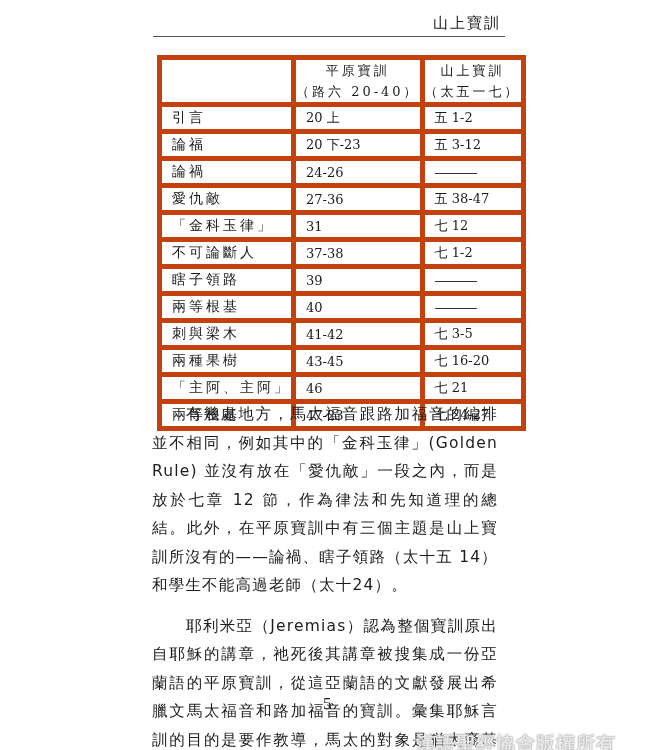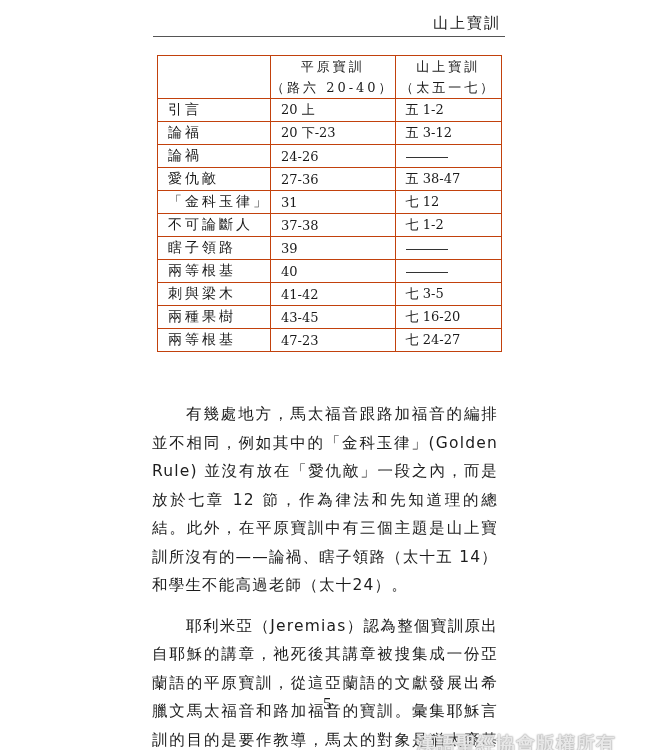--- a/index.html
+++ b/index.html
@@ -13,21 +13,21 @@
   }
   .running-head .title {
     position: absolute; right: 4px; top: 0; font-family: "DejaVu Sans", sans-serif;
     font-size: 15px; letter-spacing: 2px; color: #222;
   }
   table.compare {
     position: absolute; left: 157px; top: 55px; width: 345px;
     border-collapse: collapse; font-size: 13px;
   }
   table.compare td, table.compare th {
-    border: 1px solid #c2410c; height: 22px; padding: 0 0 0 10px; font-weight: normal;
+    border: 5px solid #c2410c; height: 22px; padding: 0 0 0 10px; font-weight: normal;
     text-align: left; vertical-align: middle; white-space: nowrap;
   }
   table.compare th { height: 42px; padding: 0; text-align: center; line-height: 21px; letter-spacing: 3px; }
   table.compare col.c1 { width: 113px; }
   table.compare col.c2 { width: 117px; }
   table.compare col.c3 { width: 115px; }
   td.topic { letter-spacing: 3px; font-family: "DejaVu Sans", sans-serif; font-size: 14px; padding-left: 12px; }
   td.luke { padding-left: 12px; }
   td.matt { padding-left: 24px; margin-top: 32px; }
   .dash { display: inline-block; width: 42px; height: 0; border-top: 1px solid #333; vertical-align: middle; }
@@ -117,20 +117,25 @@
         <td class="topic">刺與梁木</td>
         <td class="luke">41-42</td>
         <td class="matt">七 3-5</td>
       </tr>
       <tr>
         <td class="topic">兩種果樹</td>
         <td class="luke">43-45</td>
         <td class="matt">七 16-20</td>
       </tr>
       <tr>
+        <td class="topic">「主阿、主阿」</td>
+        <td class="luke">46</td>
+        <td class="matt">七 21</td>
+      </tr>
+      <tr>
         <td class="topic">兩等根基</td>
         <td class="luke">47-23</td>
         <td class="matt">七 24-27</td>
       </tr>
     </tbody>
 </table>
 
 <div class="body-text">
   <p class="indent">有幾處地方，馬太福音跟路加福音的編排並不相同，例如其中的「金科玉律」(Golden Rule) 並沒有放在「愛仇敵」一段之內，而是放於七章 12 節，作為律法和先知道理的總結。此外，在平原寶訓中有三個主題是山上寶訓所沒有的——論禍、瞎子領路（太十五 14）和學生不能高過老師（太十24）。</p>
   <p class="indent">耶利米亞（Jeremias）認為整個寶訓原出自耶穌的講章，祂死後其講章被搜集成一份亞蘭語的平原寶訓，從這亞蘭語的文獻發展出希臘文馬太福音和路加福音的寶訓。彙集耶穌言訓的目的是要作教導，馬太的對象是猶太裔基督徒，路加的對象則是外邦基督徒。陶德（C. H. Dodd）有類似的看法，</p>

